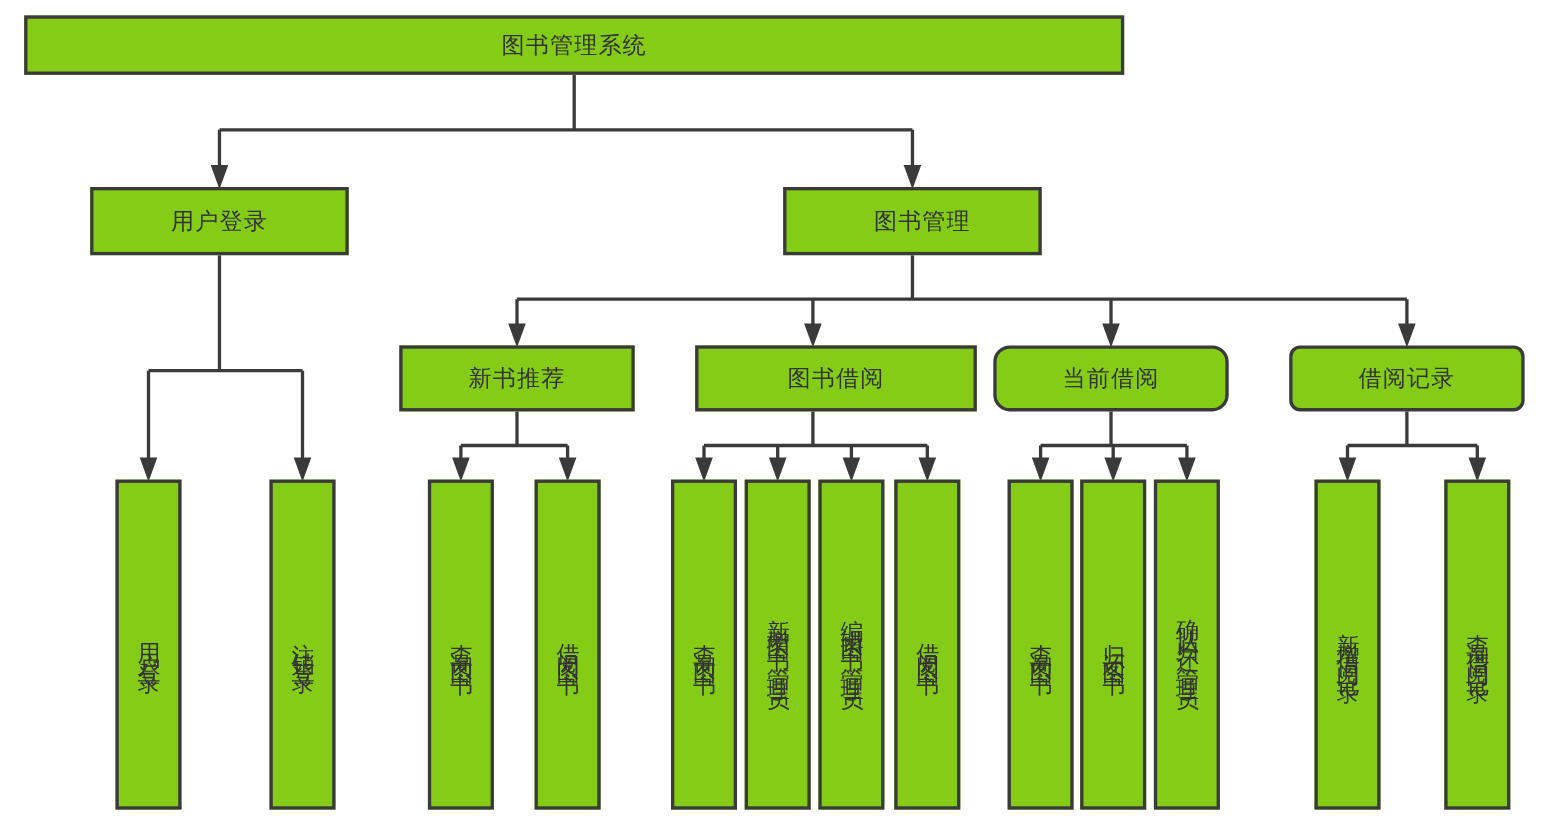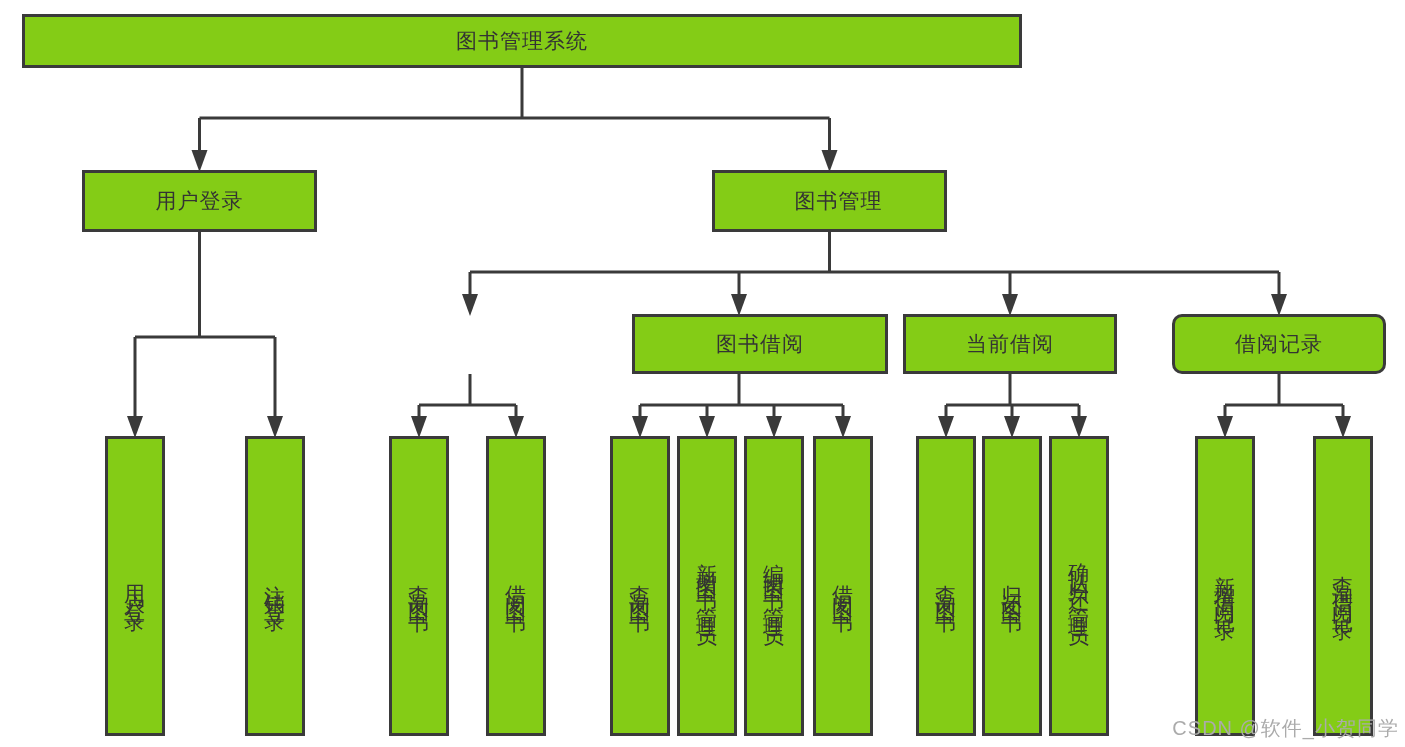--- a/index.html
+++ b/index.html
@@ -71,40 +71,42 @@
       <polygon points="632,416 648,416 640,438" fill="#3a3a3a"></polygon>
       <polygon points="699,416 715,416 707,438" fill="#3a3a3a"></polygon>
       <polygon points="766,416 782,416 774,438" fill="#3a3a3a"></polygon>
       <polygon points="835,416 851,416 843,438" fill="#3a3a3a"></polygon>
       <polygon points="938,416 954,416 946,438" fill="#3a3a3a"></polygon>
       <polygon points="1004,416 1020,416 1012,438" fill="#3a3a3a"></polygon>
       <polygon points="1071,416 1087,416 1079,438" fill="#3a3a3a"></polygon>
       <polygon points="1217,416 1233,416 1225,438" fill="#3a3a3a"></polygon>
       <polygon points="1335,416 1351,416 1343,438" fill="#3a3a3a"></polygon>
     </svg>
-  <div id="watermark">CSDN @软件_小贺同学</div>
 <div class="node horizontal" style="left: 22px; top: 14px; width: 1000px; height: 54px;">
       <span class="node-label">图书管理系统</span>
     </div>
     <div class="node horizontal" style="left: 82px; top: 170px; width: 235px; height: 62px;">
       <span class="node-label">用户登录</span>
     </div>
     <div class="node horizontal" style="left: 712px; top: 170px; width: 235px; height: 62px; padding-left: 18px;">
       <span class="node-label">图书管理</span>
     </div>
     <div class="node vertical" style="left: 105px; top: 436px; width: 60px; height: 300px;">
       <span class="node-label">用户登录</span>
     </div>
     <div class="node vertical" style="left: 245px; top: 436px; width: 60px; height: 300px;">
       <span class="node-label">注销登录</span>
     </div>
+    <div class="node horizontal" style="left: 363px; top: 314px; width: 214px; height: 60px;">
+      <span class="node-label">新书推荐</span>
+    </div>
     <div class="node horizontal" style="left: 632px; top: 314px; width: 256px; height: 60px;">
       <span class="node-label">图书借阅</span>
     </div>
-    <div class="node horizontal" style="left: 903px; top: 314px; width: 214px; height: 60px;">
+    <div class="node horizontal" style="left: 903px; top: 314px; width: 214px; height: 60px; border-radius: 15px;">
       <span class="node-label">当前借阅</span>
     </div>
     <div class="node horizontal" style="left: 1172px; top: 314px; width: 214px; height: 60px; border-radius: 10px;">
       <span class="node-label">借阅记录</span>
     </div>
     <div class="node vertical" style="left: 389px; top: 436px; width: 60px; height: 300px;">
       <span class="node-label">查询图书</span>
     </div>
     <div class="node vertical" style="left: 486px; top: 436px; width: 60px; height: 300px;">
       <span class="node-label">借阅图书</span>

